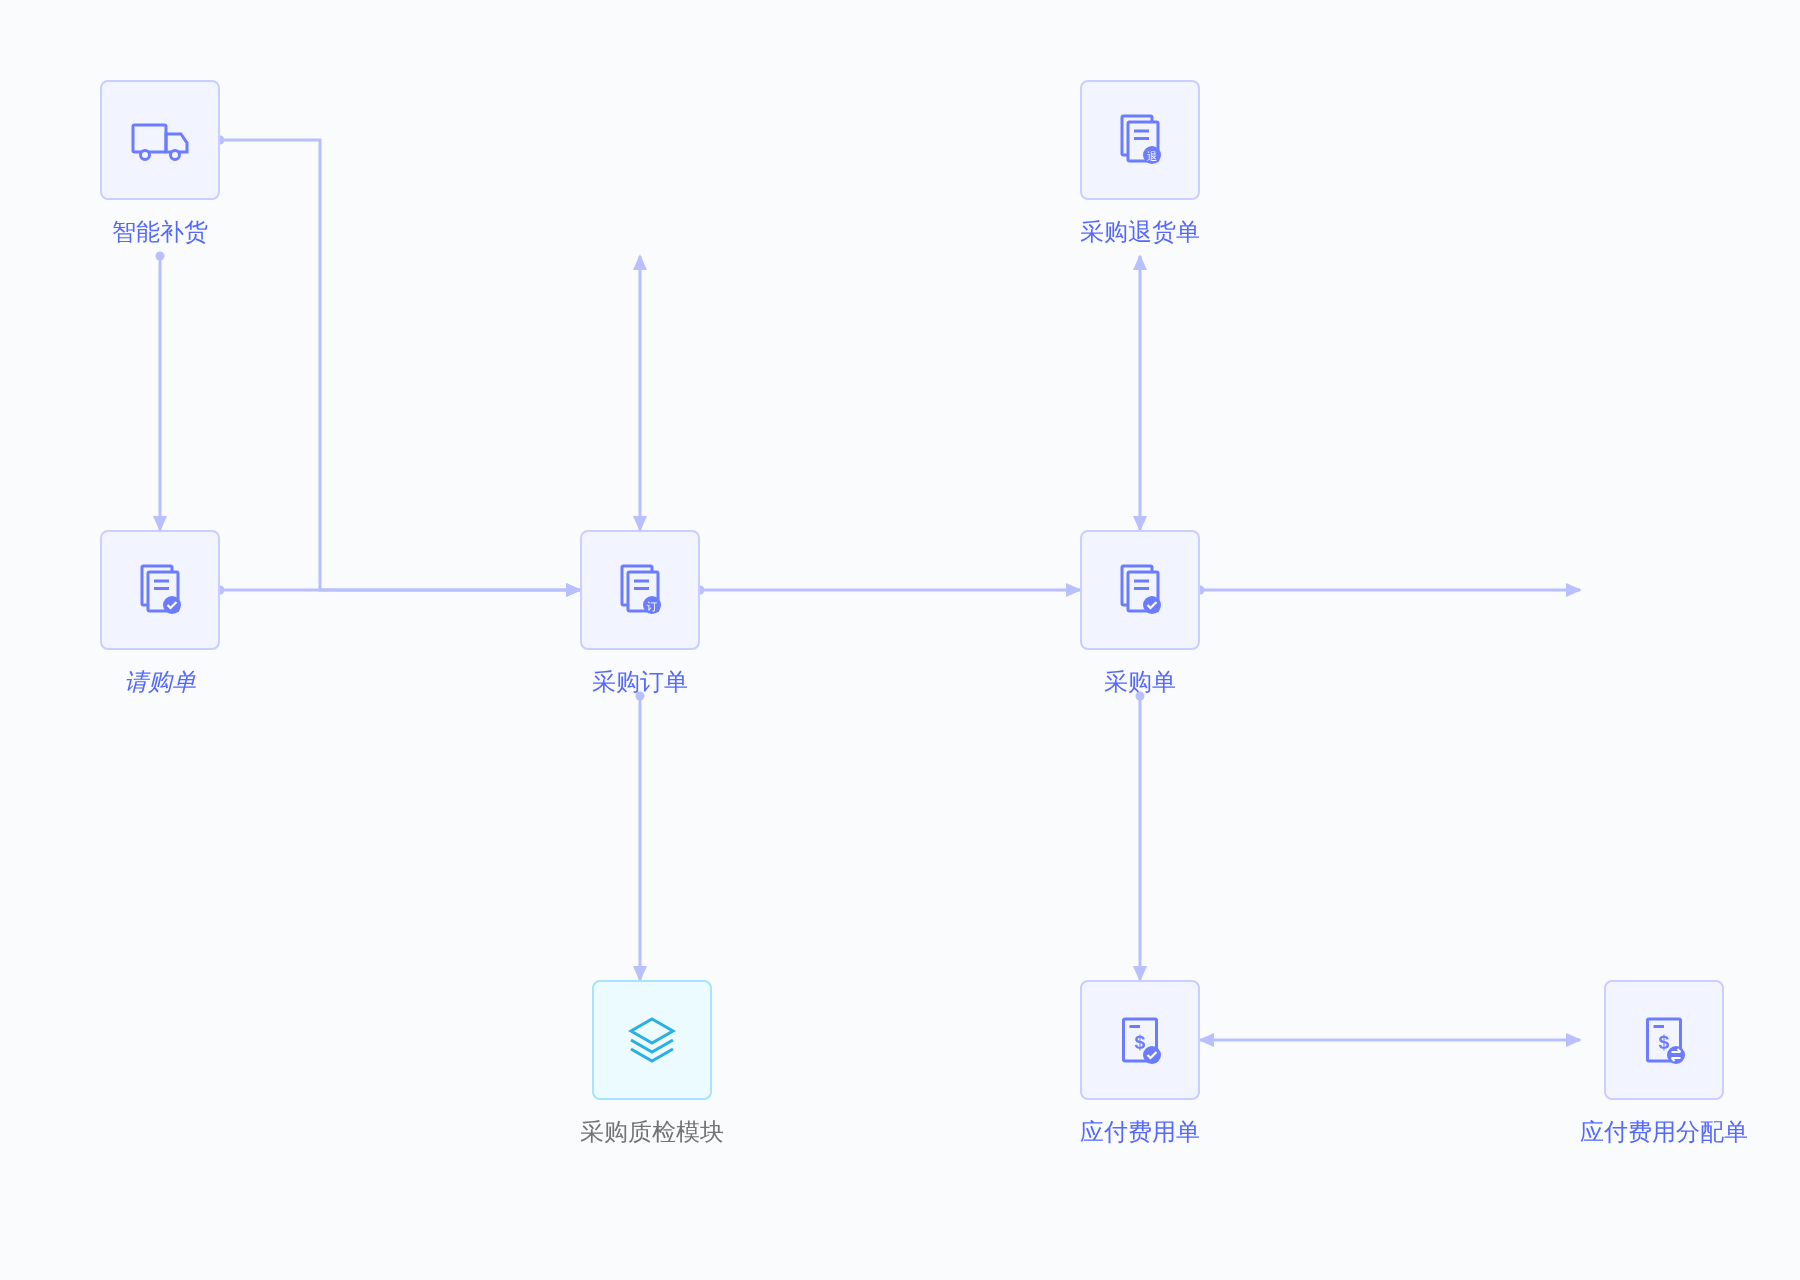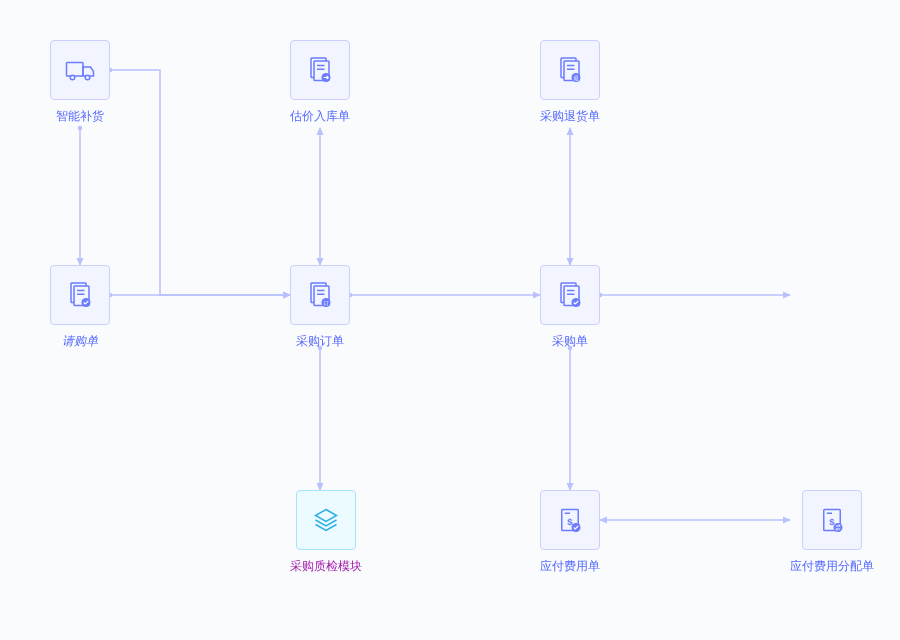--- a/index.html
+++ b/index.html
@@ -36,21 +36,21 @@
     .node-box.alt {
       border: 1px solid #a6e3ff;
       background: #ecfbff;
     }
     .node-label {
       font-size: 12px;
       color: #5468ff;
       white-space: nowrap;
     }
     .node-label.alt {
-      color: #a21caf;
+      color: #737373;
     }
     svg.flow-lines {
       position: absolute;
       top: 0;
       left: 0;
       width: 900px;
       height: 640px;
       pointer-events: none;
     }
     .icon-svg { width: 36px; height: 36px; }
@@ -98,33 +98,20 @@
       <svg class="icon-svg" viewBox="0 0 48 48" fill="none" stroke="#6b7cff" stroke-width="2">
         <rect x="6" y="14" width="22" height="18" rx="1"></rect>
         <path d="M28 20 H38 L42 26 V32 H28 Z"></path>
         <circle cx="14" cy="34" r="3" fill="#f2f4ff"></circle>
         <circle cx="34" cy="34" r="3" fill="#f2f4ff"></circle>
       </svg>
     </div>
     <div class="node-label">智能补货</div>
   </div>
 
-  <div class="node" style="left:290px; top:40px;">
-    <div class="node-box">
-      <svg class="icon-svg" viewBox="0 0 48 48" fill="none" stroke="#6b7cff" stroke-width="2">
-        <rect x="12" y="8" width="20" height="26" rx="1"></rect>
-        <rect x="16" y="12" width="20" height="26" rx="1" fill="#f2f4ff"></rect>
-        <line x1="20" y1="18" x2="30" y2="18"></line>
-        <line x1="20" y1="23" x2="30" y2="23"></line>
-        <circle cx="32" cy="34" r="6" fill="#6b7cff" stroke="none"></circle>
-        <path d="M29 34 L35 34 M33 32 L35 34 L33 36" stroke="#fff" stroke-width="1.5"></path>
-      </svg>
-    </div>
-    <div class="node-label">估价入库单</div>
-  </div>
 
   <div class="node" style="left:540px; top:40px;">
     <div class="node-box">
       <svg class="icon-svg" viewBox="0 0 48 48" fill="none" stroke="#6b7cff" stroke-width="2">
         <rect x="12" y="8" width="20" height="26" rx="1"></rect>
         <rect x="16" y="12" width="20" height="26" rx="1" fill="#f2f4ff"></rect>
         <line x1="20" y1="18" x2="30" y2="18"></line>
         <line x1="20" y1="23" x2="30" y2="23"></line>
         <circle cx="32" cy="34" r="6" fill="#6b7cff" stroke="none"></circle>
         <text x="32" y="37" font-size="7" fill="#fff" text-anchor="middle" stroke="none">退</text>

